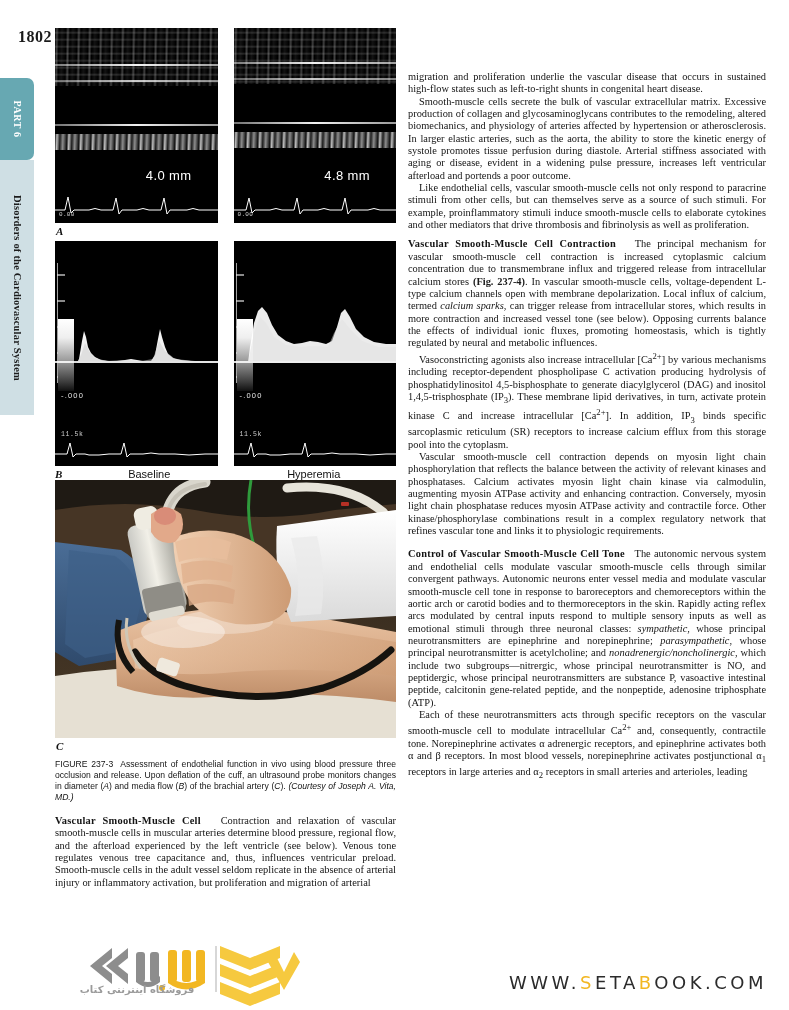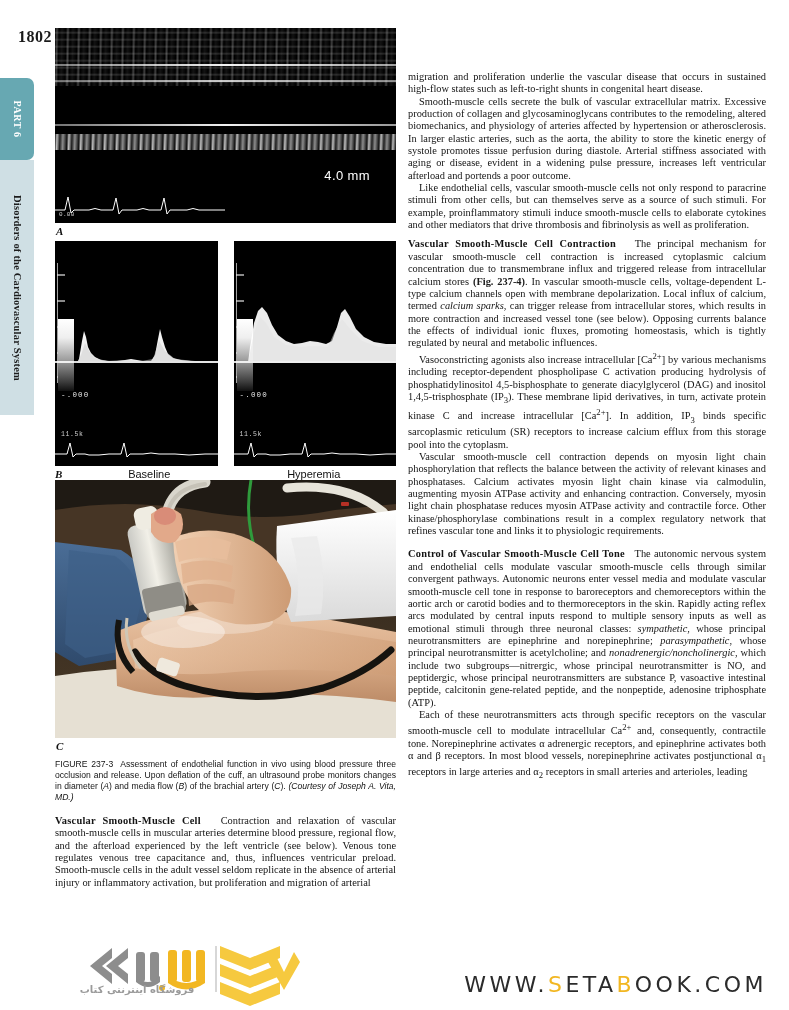--- a/index.html
+++ b/index.html
@@ -162,21 +162,21 @@
     position: absolute; left: 3px; top: 78px; width: 16px; height: 72px;
     background: linear-gradient(180deg, #ffffff 0%, #efefef 26%, #9a9a9a 58%, #3a3a3a 88%, #101010 100%);
   }
   .dop-baseline {
     position: absolute; left: 0; right: 0; top: 120px; height: 1.5px;
     background: rgba(255,255,255,.85);
   }
   .dop-zero {
     position: absolute; left: 6px; top: 150px;
     color: #e6e6e6;
-    font-family: Liberation Mono, monospace;
+    font-family: Liberation Sans, sans-serif;
     font-size: 7.5px;
     letter-spacing: 1.2px;
     text-align: center;
   }
   .dop-scale {
     position: absolute; left: 6px; bottom: 28px;
     color: #cfcfcf;
     font-family: "Liberation Mono", monospace;
     font-size: 6.5px;
     letter-spacing: .6px;
@@ -288,21 +288,21 @@
     font-family: "DejaVu Sans", sans-serif;
     font-size: 19px;
     color: #2b2b2b;
     direction: rtl;
   }
   .wm-url {
     position: absolute;
     right: 22px;
     top: 34px;
     font-family: "DejaVu Sans", sans-serif;
-    font-size: 22px;
+    font-size: 18px;
     letter-spacing: 3.5px;
     color: #2b2b2b;
     white-space: nowrap;
     margin-left: 8px;
   }
   .wm-url .hi { color: #f2b722; }
 </style>
 </head>
 <body>
 
@@ -329,20 +329,34 @@
         <div class="wall-line" style="top:96px"></div>
         <div class="wall-thick" style="top:106px"></div>
         <div class="lumen" style="top:126px;height:40px"></div>
         <div class="us-caption-mm">4.0 mm</div>
         <svg class="ecg" viewBox="0 0 170 26" preserveAspectRatio="none">
           <path d="M0 19 L10 19 L13 6 L16 22 L19 19 L34 19 Q40 16 46 19 L58 19 L61 7 L64 23 L67 19 L82 19 Q88 16 94 19 L106 19 L109 7 L112 23 L115 19 L132 19 Q138 16 144 19 L170 19" fill="none" stroke="#ffffff" stroke-width="1"></path>
         </svg>
         <div class="us-tiny-label">0.00</div>
       </div>
 
+      <div class="us-frame us-a">
+        <div class="speckle-top"></div>
+        <div class="wall-line" style="top:34px"></div>
+        <div class="wall-line" style="top:50px;opacity:.8"></div>
+        <div class="lumen" style="top:56px;height:38px"></div>
+        <div class="wall-line" style="top:94px"></div>
+        <div class="wall-thick" style="top:104px"></div>
+        <div class="lumen" style="top:124px;height:42px"></div>
+        <div class="us-caption-mm">4.8 mm</div>
+        <svg class="ecg" viewBox="0 0 170 26" preserveAspectRatio="none">
+          <path d="M0 19 L12 19 L15 7 L18 22 L21 19 L36 19 Q42 16 48 19 L60 19 L63 7 L66 23 L69 19 L84 19 Q90 16 96 19 L108 19 L111 7 L114 23 L117 19 L134 19 Q140 16 146 19 L170 19" fill="none" stroke="#ffffff" stroke-width="1"></path>
+        </svg>
+        <div class="us-tiny-label">0.00</div>
+      </div>
     </div>
     <div class="panel-letter">A</div>
 
     <div class="panel-row">
 
       <div class="us-frame us-b">
         <div class="dop-grid"></div>
         <svg class="dop-ruler" viewBox="0 0 9 120" preserveAspectRatio="none">
           <line x1="0" y1="0" x2="0" y2="120" stroke="#e8e8e8" stroke-width="1.4"></line>
           <line x1="0" y1="12" x2="8" y2="12" stroke="#e8e8e8" stroke-width="1.2"></line>

